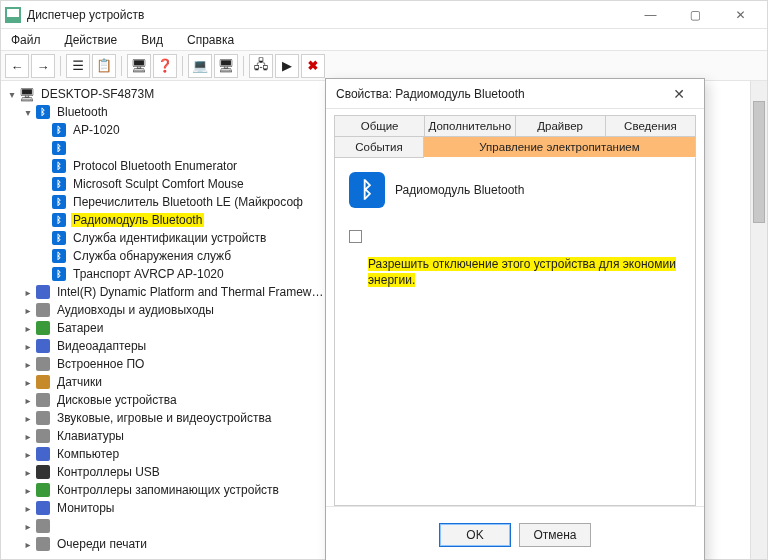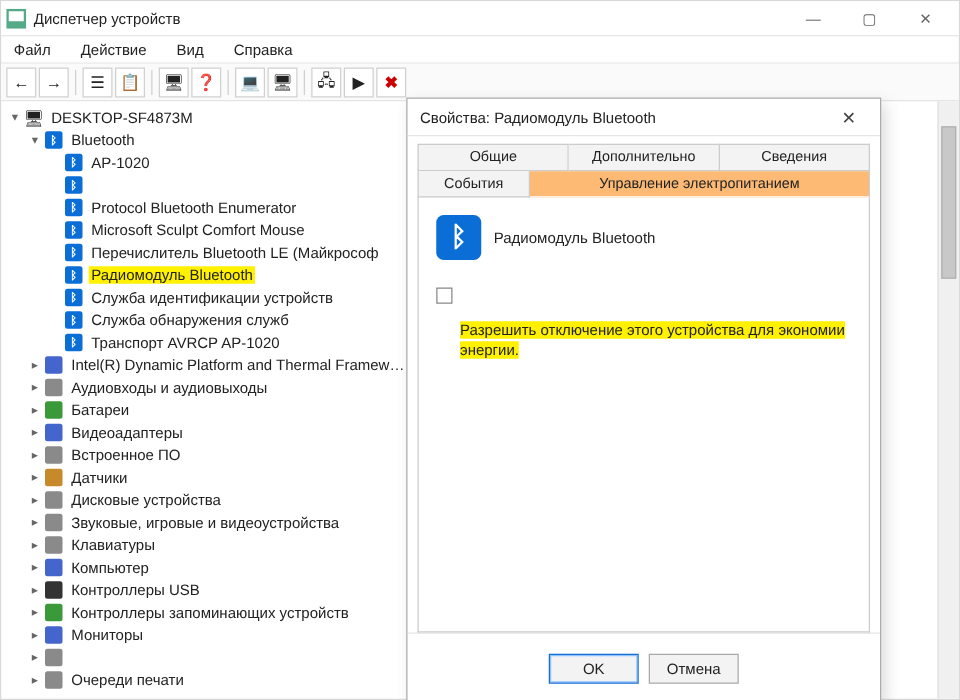--- a/index.html
+++ b/index.html
@@ -297,20 +297,21 @@
 
 <div class="dialog">
   <div class="dlg-titlebar">
     <span>Свойства: Радиомодуль Bluetooth</span>
     <span class="dlg-close">✕</span>
   </div>
   <div class="tab-rows">
     <div class="tab-row">
       <div class="tab">Общие</div>
       <div class="tab">Дополнительно</div>
+      <div class="tab">Драйвер</div>
       <div class="tab">Сведения</div>
     </div>
     <div class="tab-row">
       <div class="tab" style="flex:0 0 90px">События</div>
       <div class="tab active highlighted" style="flex:1">Управление электропитанием</div>
     </div>
   </div>
   <div class="tab-content">
     <div class="device-row">
       <div class="bt-big">ᛒ</div>

